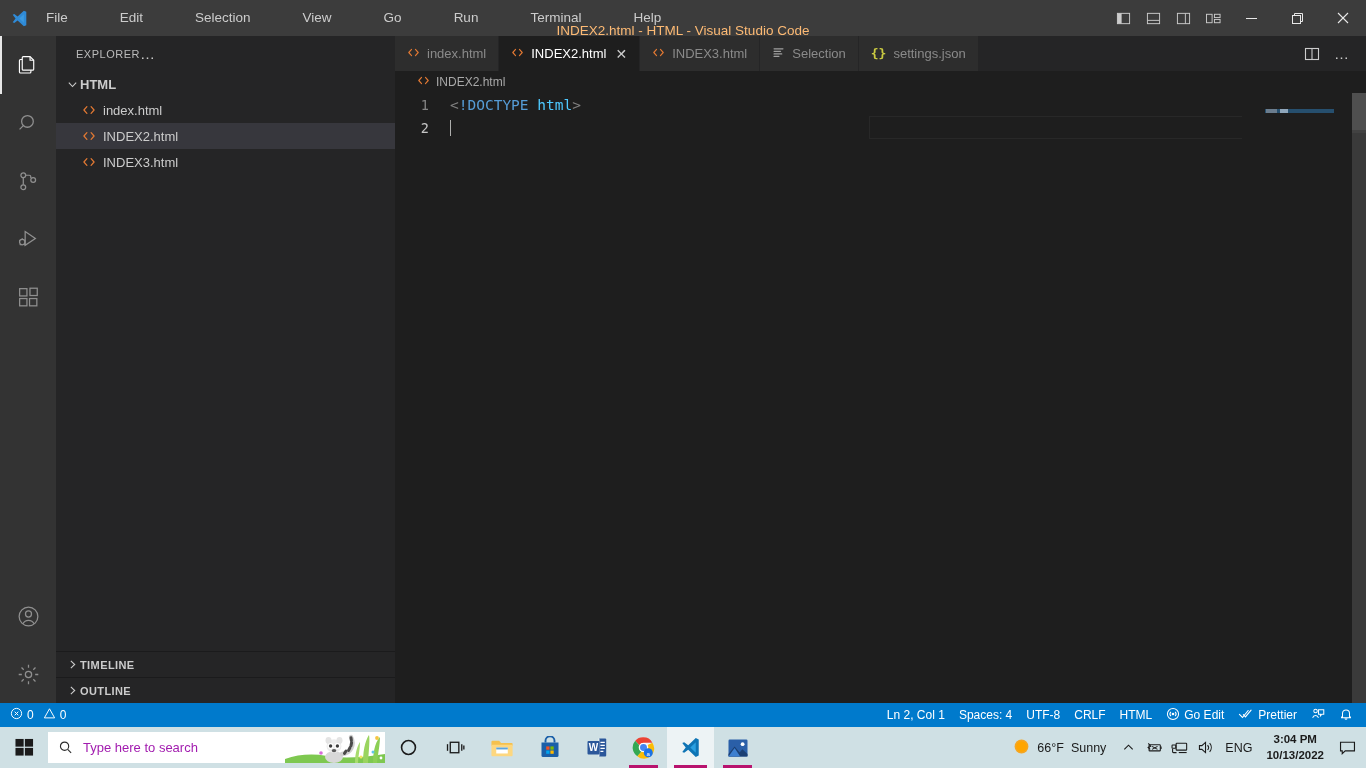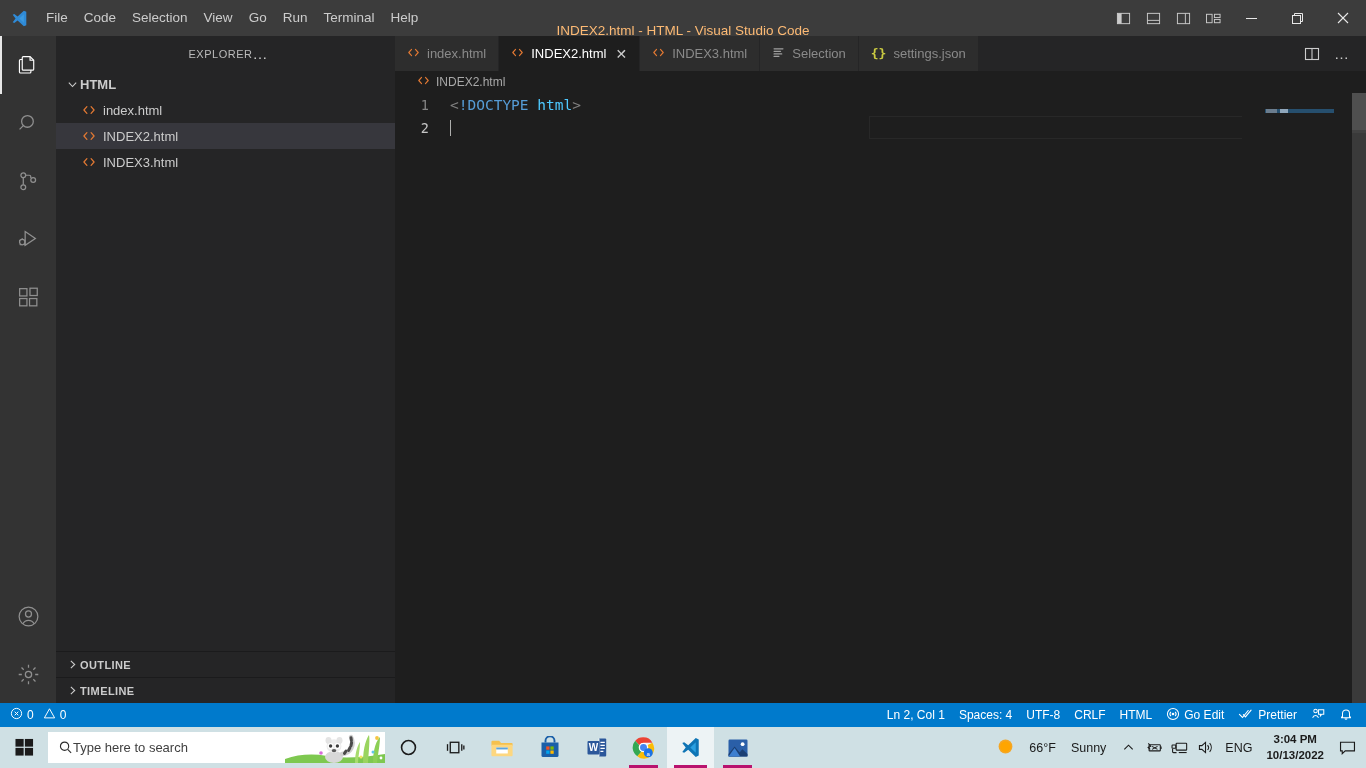--- a/index.html
+++ b/index.html
@@ -10,21 +10,21 @@
     -webkit-font-smoothing:antialiased;
   }
   #app { position:relative; width:1366px; height:768px; }
 
   
   .titlebar {
     position:absolute; top:0; left:0; width:1366px; height:36px;
     background:#3c3c3c; display:flex; align-items:center;
   }
   .vs-logo { width:38px; height:36px; display:flex; align-items:center; justify-content:center; }
-  .menu { display:flex; align-items:center; height:36px; }
+  .menu { display:flex; align-items:center; height:36px;gap:36px; }
   .menu-item {
     padding:0 8px; height:36px; line-height:36px;
     font-size:13.5px; color:#cccccc; cursor:default; white-space:nowrap;
   }
   .title-center {
     position:absolute; left:0; width:1366px; text-align:center;
     font-size:13.5px; color:#fdba74; pointer-events:none;margin-top:24px;
   }
   .title-right { position:absolute; right:0; top:0; height:36px; display:flex; align-items:center; }
   .layout-btn { width:30px; height:36px; display:flex; align-items:center; justify-content:center; cursor:default; }
@@ -44,21 +44,21 @@
     content:""; position:absolute; left:0; top:0; width:2px; height:58px; background:#e7e7e7;
   }
   .act-bottom { margin-top:auto; display:flex; flex-direction:column; align-items:center; }
 
   
   .sidebar {
     position:absolute; left:56px; top:36px; width:339px; height:667px;
     background:#252526; display:flex; flex-direction:column;
   }
   .sb-header {
-    height:35px; display:flex; align-items:center; justify-content:center;
+    height:35px; display:flex; align-items:center; justify-content:flex-start;
     padding:0 14px 0 20px;
   }
   .sb-title { font-size:11px; letter-spacing:.5px; color:#bbbbbb; }
   .sb-dots { color:#cccccc; font-size:15px; letter-spacing:1px; cursor:default; line-height:1; }
   .tree-root {
     height:26px; display:flex; align-items:center; padding-left:8px;
     font-size:13px; font-weight:bold; color:#cccccc; cursor:default;
   }
   .chev { width:16px; display:inline-flex; align-items:center; justify-content:center; color:#cccccc; }
   .file-row {
@@ -135,35 +135,35 @@
   
   .taskbar {
     position:absolute; left:0; top:727px; width:1366px; height:41px;
     background:#cfe0e4; display:flex; align-items:center;
   }
   .start-btn { width:48px; height:41px; display:flex; align-items:center; justify-content:center; cursor:default; }
   .search-box {
     width:337px; height:31px; background:#ffffff; display:flex; align-items:center;
     position:relative; overflow:hidden; cursor:text;
   }
-  .search-text { font-size:13px; color:#404040; }
+  .search-text { font-size:13px; color:#a21caf; margin-left:10px; }
   .search-lemur { position:absolute; right:0; top:0; height:31px; width:100px; }
   .tb-icon {
     width:47px; height:41px; display:flex; align-items:center; justify-content:center;
     position:relative; cursor:default;
   }
   .tb-icon.running::after {
     content:""; position:absolute; bottom:0; left:9px; width:29px; height:3px; background:#b8136e;
   }
   .tb-icon.active { background:rgba(255,255,255,.62); }
   .tb-icon.active::after {
     content:""; position:absolute; bottom:0; left:7px; width:33px; height:3px; background:#b8136e;
   }
   .tray { margin-left:auto; display:flex; align-items:center; height:41px; padding-right:4px; }
-  .weather { display:flex; align-items:center; gap:15px; padding:0 9px; height:41px; font-size:12.5px; color:#1b1b1b; cursor:default; }
+  .weather { display:flex; align-items:center; gap:7px; padding:0 9px; height:41px; font-size:12.5px; color:#1b1b1b; cursor:default; }
   .tray-icon { width:26px; height:41px; display:flex; align-items:center; justify-content:center; cursor:default; }
   .tray-lang { padding:0 6px; font-size:12.5px; color:#1b1b1b; height:41px; display:flex; align-items:center; cursor:default; }
   .clock {
     display:flex; flex-direction:column; align-items:center; justify-content:center;
     padding:12px 8px; height:41px; font-size:11.5px; color:#1b1b1b; line-height:1.35; cursor:default;font-weight:bold;
   }
   .action-center { width:30px; height:41px; display:flex; align-items:center; justify-content:center; cursor:default; }
 </style>
 </head>
 <body>
@@ -172,21 +172,21 @@
 
   <div class="titlebar">
     <div class="vs-logo">
       <svg width="19" height="19" viewBox="0 0 24 24">
         <path d="M17.5 2.2 9.6 9.6 5.4 6.4 3.4 7.4l3.6 4.6-3.6 4.6 2 1 4.2-3.2 7.9 7.4 3.1-1.4V3.6z" fill="#2f8ad6"></path>
         <path d="M17.5 6.6v10.8l-5.7-5.4z" fill="#3c9ae0"></path>
       </svg>
     </div>
     <div class="menu">
       <div class="menu-item">File</div>
-      <div class="menu-item">Code</div>
+      <div class="menu-item">Edit</div>
       <div class="menu-item">Selection</div>
       <div class="menu-item">View</div>
       <div class="menu-item">Go</div>
       <div class="menu-item">Run</div>
       <div class="menu-item">Terminal</div>
       <div class="menu-item">Help</div>
     </div>
     <div class="title-center">INDEX2.html - HTML - Visual Studio Code</div>
     <div class="title-right">
       <div class="layout-btn">
@@ -332,29 +332,29 @@
     </div>
 
     <div class="sb-spacer"></div>
 
     <div class="sb-section">
       <span class="chev">
         <svg width="11" height="11" viewBox="0 0 12 12">
             <polyline points="4.2,2 8.4,6 4.2,10" fill="none" stroke="#cccccc" stroke-width="1.2"></polyline>
           </svg>
       </span>
-      <span>OUTLINE</span>
+      <span>TIMELINE</span>
     </div>
     <div class="sb-section">
       <span class="chev">
         <svg width="11" height="11" viewBox="0 0 12 12">
             <polyline points="4.2,2 8.4,6 4.2,10" fill="none" stroke="#cccccc" stroke-width="1.2"></polyline>
           </svg>
       </span>
-      <span>TIMELINE</span>
+      <span>OUTLINE</span>
     </div>
   </div>
 
   <div class="editor-group">
 
     <div class="tabbar">
       <div class="tab">
         <span>
           <svg width="13" height="13" viewBox="0 0 16 16" fill="none" stroke="#e37933" stroke-width="1.4" stroke-linecap="round" stroke-linejoin="round">
             <polyline points="5.6,4.2 2.2,8 5.6,11.8"></polyline>

